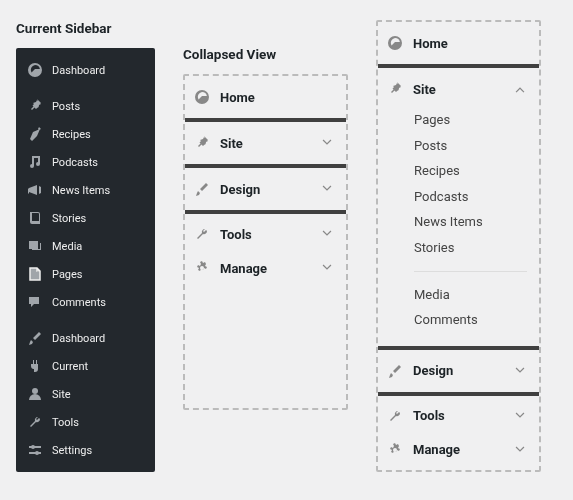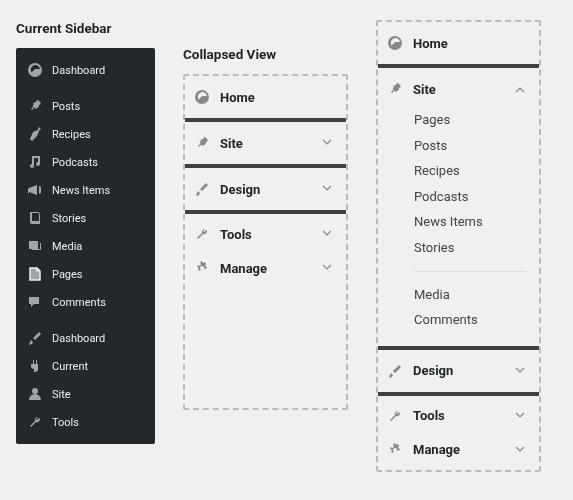--- a/index.html
+++ b/index.html
@@ -247,20 +247,28 @@
           <span class="lbl">Site</span>
         </div>
         <div class="wp-item">
           <span class="icon">
             <svg viewBox="0 0 16 16">
               <use href="#i-wrench"></use>
             </svg>
           </span>
           <span class="lbl">Tools</span>
         </div>
+        <div class="wp-item">
+          <span class="icon">
+            <svg viewBox="0 0 16 16">
+              <use href="#i-sliders"></use>
+            </svg>
+          </span>
+          <span class="lbl">Settings</span>
+        </div>
       </div>
   </div>
 
   <div class="col col-collapsed">
     <div class="col-title">Collapsed View</div>
     <div class="panel" id="collapsed-panel" style="min-height:336px;">
         <div class="section">
           <div class="row">
             <span class="icon">
               <svg viewBox="0 0 16 16">

